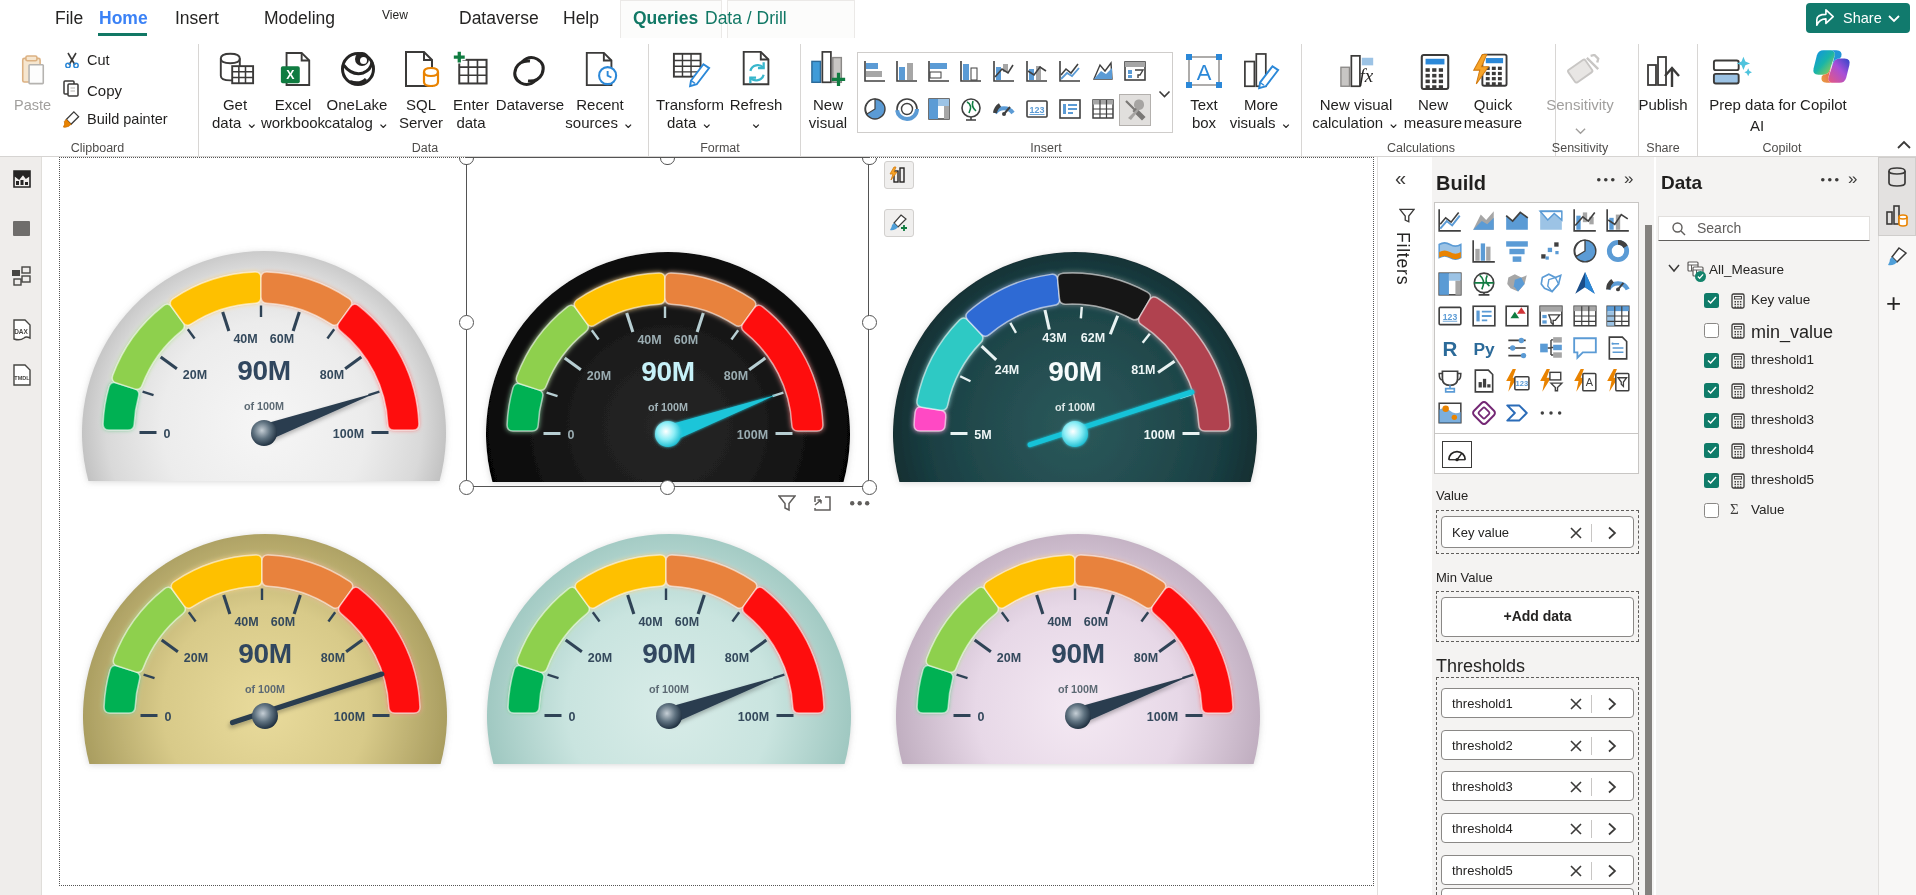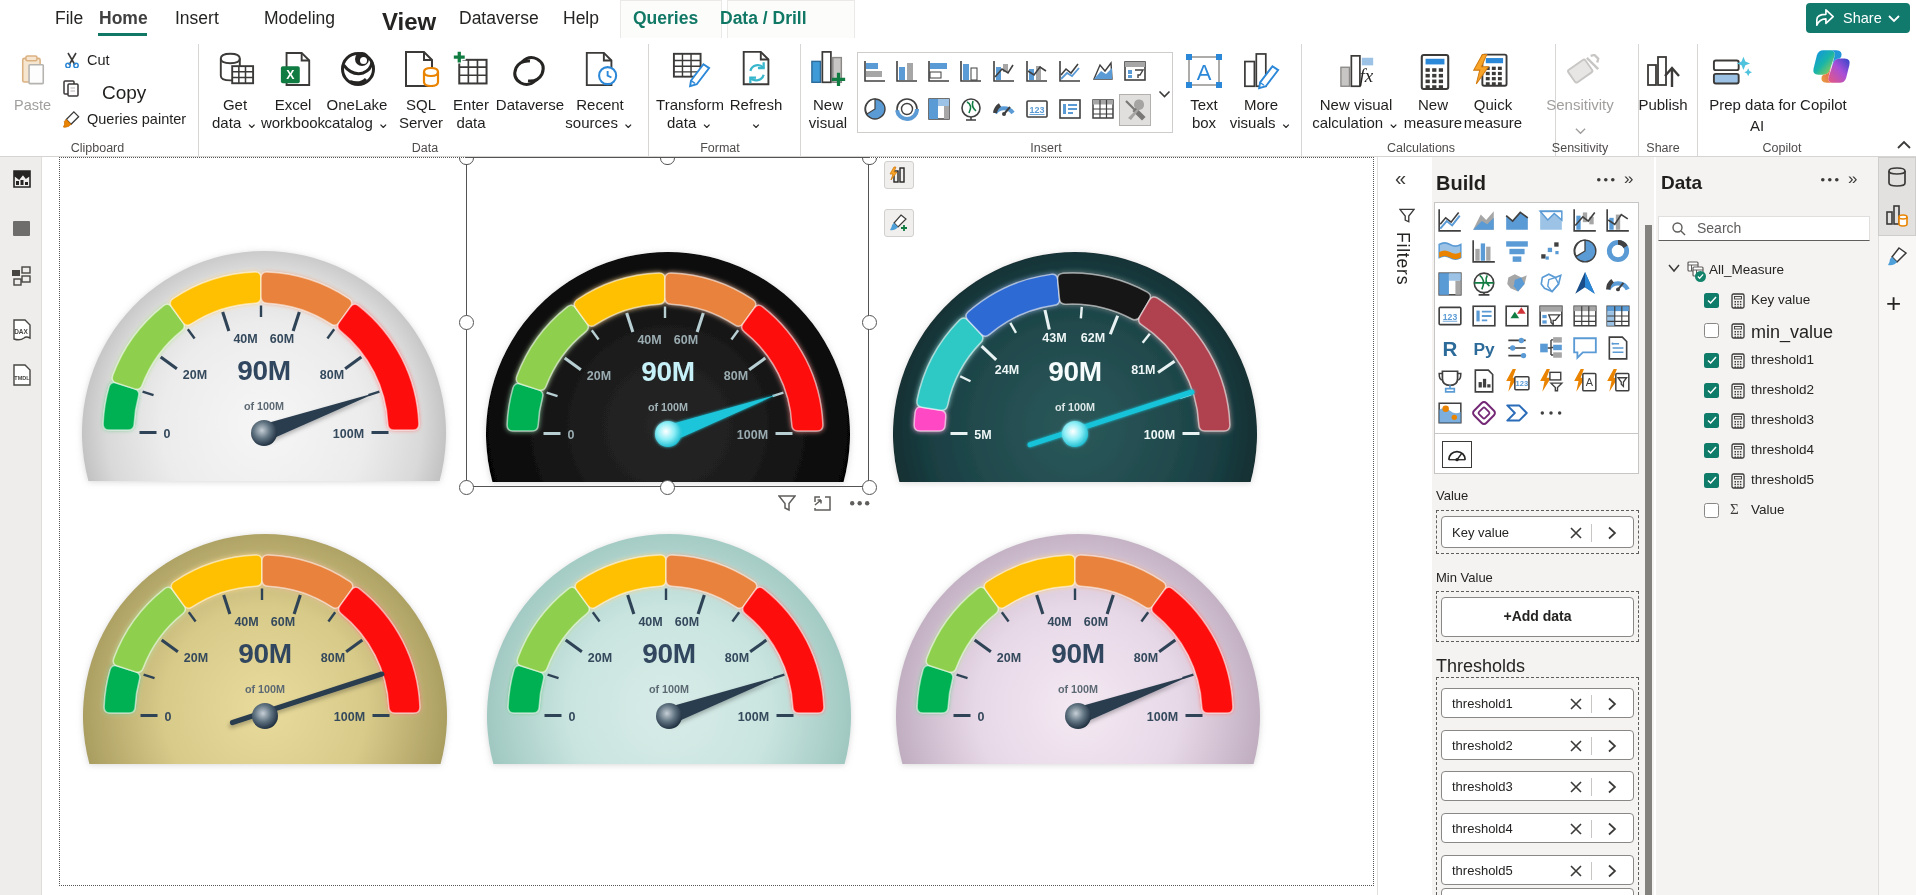--- a/index.html
+++ b/index.html
@@ -450,31 +450,31 @@
     <path d="M7 2 H2 V7 M2 13 V15 H17 V2 H12" fill="none" stroke="#605e5c" stroke-width="1.5"></path>
     <path d="M2 10 L8 5 M8 5 H4.5 M8 5 V8.5" stroke="#605e5c" stroke-width="1.5" fill="none"></path>
   </svg>
 <svg class="ic" style="left:849px;top:500px" width="21.4" height="6.4" viewBox="0 0 21.4 6.4">
     <circle cx="3.2" cy="3.2" r="2.2" fill="#605e5c"></circle>
     <circle cx="10.7" cy="3.2" r="2.2" fill="#605e5c"></circle>
     <circle cx="18.2" cy="3.2" r="2.2" fill="#605e5c"></circle>
   </svg>
 <div class="abs" style="left:0;top:0;width:1916px;height:38px;background:#fff">
 <div class="abs" style="left:55px;top:8px;font-size:17.5px;font-weight:400;color:#252423">File</div>
-<div class="abs" style="left:99px;top:8px;font-size:17.5px;font-weight:600;color:#404040">Home</div>
+<div class="abs" style="left:99px;top:8px;font-size:17.5px;font-weight:600;color:#3b82f6">Home</div>
 <div class="abs" style="left:175px;top:8px;font-size:17.5px;font-weight:400;color:#252423">Insert</div>
 <div class="abs" style="left:264px;top:8px;font-size:17.5px;font-weight:400;color:#252423">Modeling</div>
-<div class="abs" style="left:382px;top:8px;font-size:24px;font-weight:700;color:#252423">View</div>
+<div class="abs" style="left:382px;top:8px;font-size:12px;font-weight:400;color:#252423">View</div>
 <div class="abs" style="left:459px;top:8px;font-size:17.5px;font-weight:400;color:#252423">Dataverse</div>
 <div class="abs" style="left:563px;top:8px;font-size:17.5px;font-weight:400;color:#252423">Help</div>
 <div class="abs" style="left:98px;top:33px;width:49px;height:3px;background:#117865"></div>
 <div class="abs" style="left:620px;top:0;width:102px;height:38px;background:#fcfcfb;border:1px solid #ebe9e7;border-bottom:none"></div>
 <div class="abs" style="left:633px;top:8px;font-size:17.5px;font-weight:600;color:#117865">Queries</div>
 <div class="abs" style="left:727px;top:0;width:128px;height:38px;background:#fcfcfb;border:1px solid #ebe9e7;border-bottom:none"></div>
-<div class="abs" style="left:720px;top:8px;font-size:17.5px;font-weight:700;color:#117865">Data / Drill</div>
+<div class="abs" style="left:705px;top:8px;font-size:17.5px;font-weight:400;color:#117865">Data / Drill</div>
 <div class="abs" style="left:1806px;top:3px;width:104px;height:30px;background:#117a6d;border-radius:4px">
       <svg width="22" height="20" style="position:absolute;left:8px;top:5px" viewBox="0 0 24 22">
         <path d="M3 19 L3 13 Q3 7 13 7 L13 2 L21 9.5 L13 17 L13 12 Q6 12 3 19 Z" fill="none" stroke="#fff" stroke-width="1.8" stroke-linejoin="round"></path>
       </svg>
       <div class="abs" style="left:37px;top:7px;color:#fff;font-size:14.5px">Share</div>
       <svg width="12" height="8" style="position:absolute;left:82px;top:12px" viewBox="0 0 12 8">
         <path d="M1 1 L6 6 L11 1" fill="none" stroke="#fff" stroke-width="1.8"></path>
       </svg>
     </div>
 </div>
@@ -489,26 +489,26 @@
     <path d="M4 1 L11 13 M12 1 L5 13" stroke="#3b3a39" stroke-width="1.6" fill="none"></path>
     <circle cx="4" cy="13.5" r="2.2" fill="none" stroke="#2b88d8" stroke-width="1.5"></circle>
     <circle cx="12" cy="13.5" r="2.2" fill="none" stroke="#2b88d8" stroke-width="1.5"></circle>
   </svg>
 <div class="abs" style="left:87px;top:52px;font-size:14.5px;color:#201f1e">Cut</div>
 <svg class="ic" style="left:63px;top:80px" width="17" height="17" viewBox="0 0 17 17">
     <rect x="1" y="1" width="10" height="13" rx="1" fill="#fff" stroke="#3b3a39" stroke-width="1.5"></rect>
     <rect x="5" y="4" width="10" height="12" rx="1" fill="#fff" stroke="#3b3a39" stroke-width="1.5"></rect>
     <path d="M7.5 8 H12 M7.5 11 H12" stroke="#b5b3b0" stroke-width="1.2"></path>
   </svg>
-<div class="abs" style="left:102px;top:82px;font-size:19px;color:#201f1e">Copy</div>
+<div class="abs" style="left:87px;top:82px;font-size:15px;color:#201f1e">Copy</div>
 <svg class="ic" style="left:62px;top:110px" width="19" height="18" viewBox="0 0 19 19">
     <path d="M12 2 L17 7 L9 15 L4 10 Z" fill="#fff" stroke="#3b3a39" stroke-width="1.4"></path>
     <path d="M4 10 L9 15 L7 17 Q2 19 1 18 Q3 15 2 12 Z" fill="#e98300" stroke="#c96e00" stroke-width="0.8"></path>
   </svg>
-<div class="abs" style="left:87px;top:111px;font-size:14.5px;color:#201f1e">Queries painter</div>
+<div class="abs" style="left:87px;top:111px;font-size:14.5px;color:#201f1e">Build painter</div>
 <div class="glabel" style="left:40px;width:115px">Clipboard</div>
 <div class="vsep" style="left:198px"></div>
 <svg class="ic" style="left:217px;top:50px" width="38" height="38" viewBox="0 0 40 38">
     <path d="M4 8 Q4 3 14 3 Q24 3 24 8 L24 26 Q24 31 14 31 Q4 31 4 26 Z" fill="#fff" stroke="#3b3a39" stroke-width="2"></path>
     <path d="M4 8 Q4 13 14 13 Q24 13 24 8" fill="none" stroke="#3b3a39" stroke-width="2"></path>
     <rect x="16" y="16" width="22" height="18" fill="#fff" stroke="#3b3a39" stroke-width="2"></rect>
     <path d="M16 22 H38 M16 28 H38 M23 16 V34 M30 16 V34" stroke="#3b3a39" stroke-width="1.6"></path>
   </svg>
 <div class="rlabel" style="left:180px;top:96px;width:110px">Get<br>data ⌄</div>
 <svg class="ic" style="left:279px;top:50px" width="34" height="38" viewBox="0 0 36 38">

